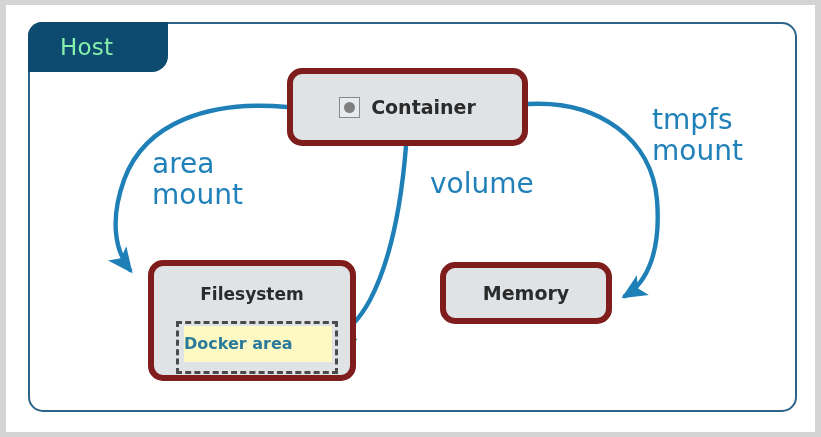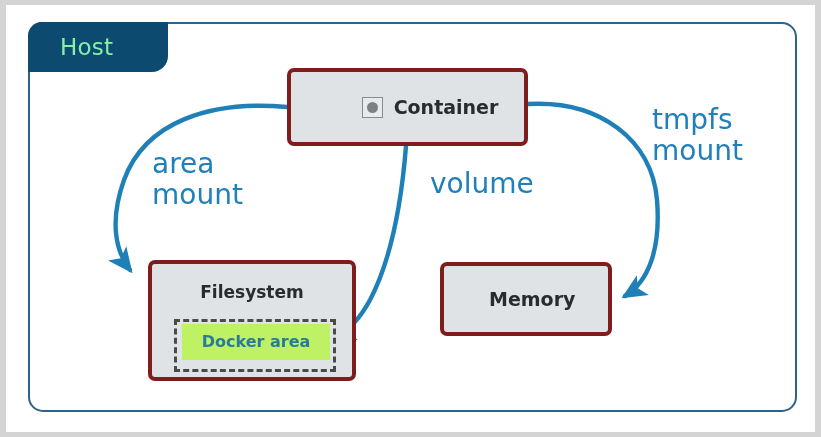--- a/index.html
+++ b/index.html
@@ -48,25 +48,24 @@
     font-size:23px;
     font-weight:400;
     padding-left:32px;
     letter-spacing:0.2px;
     line-height:1;
   }
   
   .node{
     position:absolute;
     background:#dfe3e6;
-    border:4px solid #7f1d1d;
-    border-radius:7px;
+    border:6px solid #7f1d1d;
+    border-radius:15px;
     box-sizing:border-box;
     z-index:3;
-    padding-left:45px;
   }
   #container-box{
     left:287px;top:68px;
     width:241px;height:78px;
     display:flex;align-items:center;justify-content:center;
   }
   #container-inner{
     display:flex;align-items:center;gap:11px;
   }
   #container-icon{
@@ -106,36 +105,36 @@
     position:absolute;
     left:22px;top:55px;
     width:162px;height:53px;
     border:3px dashed #4a4a4a;
     box-sizing:border-box;
   }
   #docker-area{
     position:absolute;
     left:30px;top:60px;
     width:148px;height:36px;
-    background:#bef264;
-    box-sizing:border-box;
-    display:flex;align-items:center;justify-content:center;
+    background:#fef9c3;
+    box-sizing:border-box;
+    display:flex;align-items:center;justify-content:flex-start;
     z-index:2;
   }
   #docker-area .label{
     font-size:16px;
     font-weight:700;
     color:#2a7a9b;
     line-height:1;
     white-space:nowrap;
   }
   #memory-box{
     left:440px;top:262px;
-    width:172px;height:74px;
-    display:flex;align-items:center;
+    width:172px;height:62px;
+    display:flex;align-items:center;justify-content:center;
   }
   
   .edge-label{
     position:absolute;
     color:#2080b9;
     font-size:28px;
     font-weight:400;
     line-height:1.12;
     z-index:3;
     white-space:pre;

